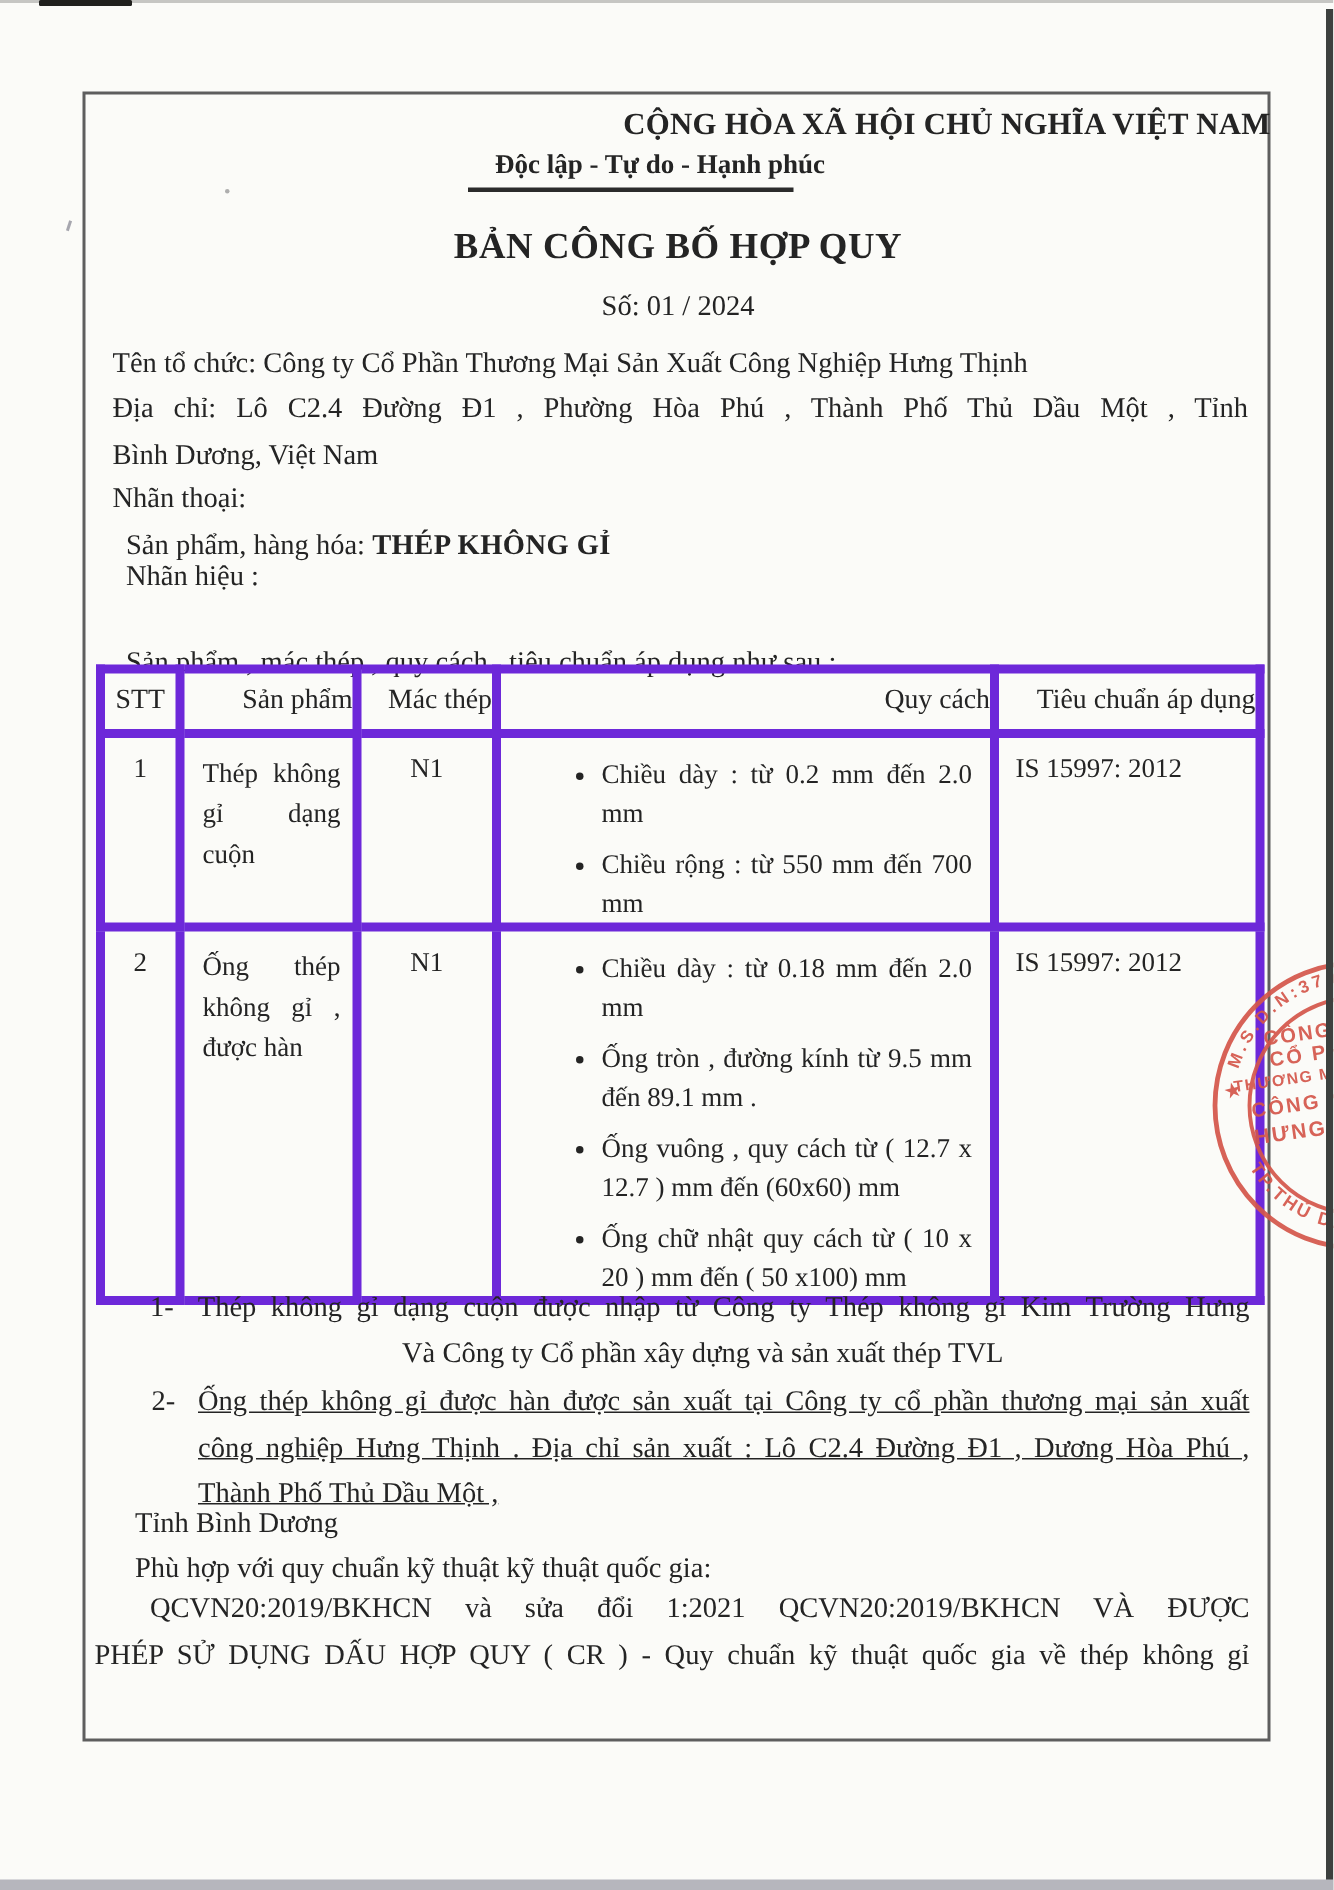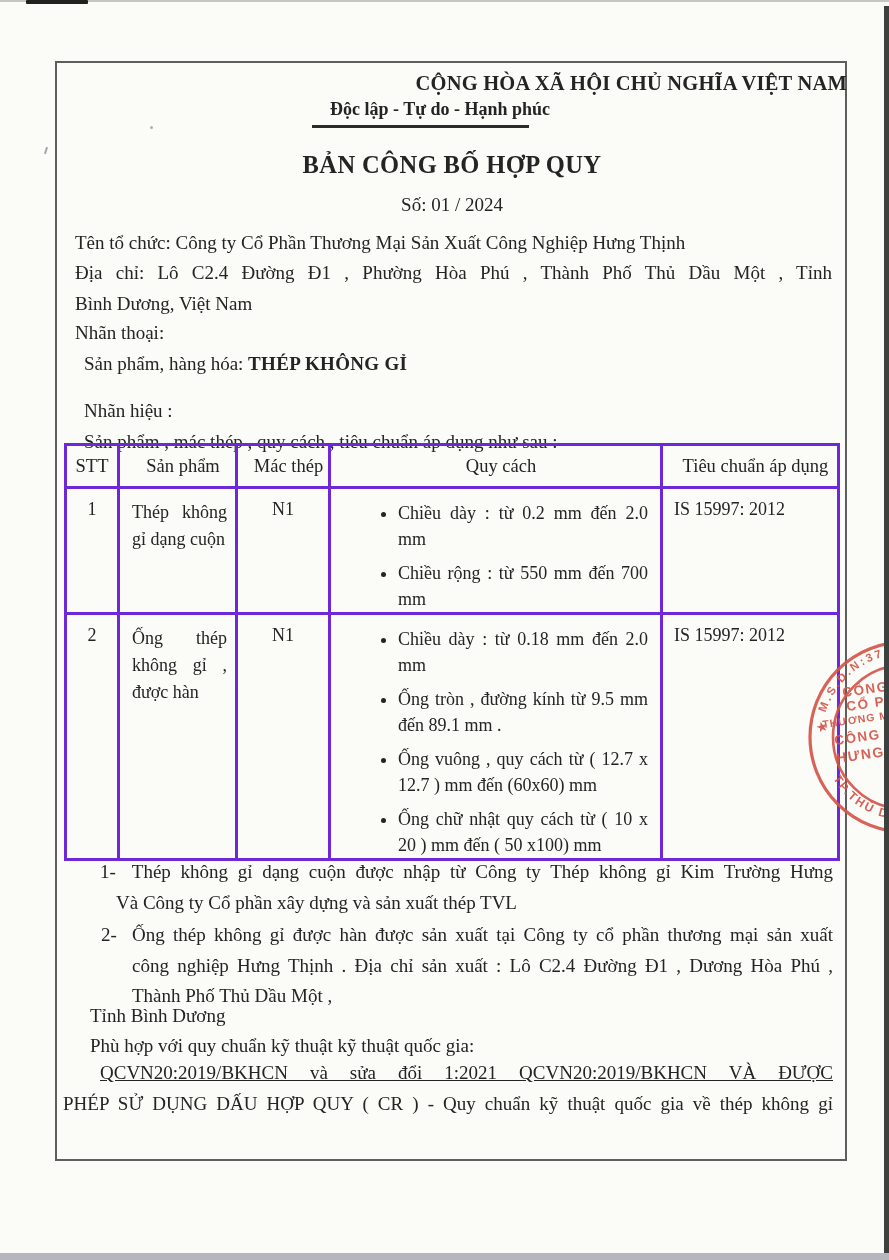--- a/index.html
+++ b/index.html
@@ -24,55 +24,55 @@
   .motto-underline { position:absolute; left:312px; top:125px; width:217px; height:2.5px; background:#2b2b2b; }
   .doc-title { top:151px; font-size:24.5px; font-weight:bold; letter-spacing:.4px; }
   .doc-number{ top:194px; font-size:19px; }
 
   .bodytext { font-size:19px; line-height:30px; }
   .org     { left:75px; top:228px; width:760px; }
   .address { left:75px; top:258px; width:757px; }
   .phone   { left:75px; top:318px; }
   .product { left:84px; top:349px; }
   .product b { letter-spacing:.3px; }
-  .brand   { left:84px; top:396px; }
+  .brand   { left:84px; top:370px; }
   .intro   { left:84px; top:427px; }
 
   .lines .line { line-height:30.5px; }
   .just .line:not(:last-child) { text-align:justify; text-align-last:justify; }
   .just-all .line { text-align:justify; text-align-last:justify; }
 
   
   table.spec { position:absolute; left:64px; top:443px; width:773px; border-collapse:collapse; table-layout:fixed; }
-  table.spec th, table.spec td { border:3px solid #6d28d9; }
-  table.spec th { height:43px; font-weight:normal; font-size:18.5px; text-align:center; padding-left:11px; vertical-align:middle; }
+  table.spec th, table.spec td { border:6px solid #6d28d9; }
+  table.spec th { height:43px; font-weight:normal; font-size:18.5px; text-align:right; padding-left:11px; vertical-align:middle; }
   table.spec th.c { text-align:center; padding-left:0; }
   table.spec td { vertical-align:top; font-size:18px; }
   tbody tr:nth-child(1) td { height:92px; }
   tbody tr:nth-child(2) td { height:240px; }
   td.stt   { text-align:center; padding-top:10px; font-size:18.5px; }
   td.prod  { padding:10px 8px 0 12px; text-align:justify; line-height:27px; }
   td.grade { text-align:center; padding-top:10px; }
   td.specs { padding:9px 12px 0 4px; }
   ul.spec-list { list-style:disc outside; padding-left:63px; margin-top:2px; }
   ul.spec-list li { text-align:justify; line-height:26px; }
   ul.spec-list li + li { margin-top:8px; }
   td.standard { padding:10px 6px 0 11px; }
 
   
   .note1 { left:100px; top:857px; width:733px; }
   .note1 .first { line-height:30.5px; text-align:justify; text-align-last:justify; }
   .note1 .first .marker { margin-right:16px; }
-  .note1 .second { margin-left:16px; line-height:30.5px; }
+  .note1 .second { margin-left:4px; line-height:30.5px;text-align:center; }
   .note2-marker { left:101px; top:920px; }
-  .note2 { left:132px; top:920px; width:701px; }
+  .note2 { left:132px; top:920px; width:701px;text-decoration:underline; }
   .province  { left:90px; top:1001px; }
   .conf-intro{ left:90px; top:1031px;text-align:center; }
   .conformity{ left:63px; top:1058px; width:770px; }
-  .conformity .line:first-child { padding-left:37px;text-decoration:underline; }
+  .conformity .line:first-child { padding-left:37px; }
 
   .stamp { position:absolute; left:795px; top:625px; width:220px; height:230px; pointer-events:none; opacity:.92; }
   .stamp text { font-family:"Liberation Sans","DejaVu Sans",sans-serif; font-weight:bold; }
 </style>
 </head>
 <body>
 
 <div class="page">
 
   <div class="frame"></div>

